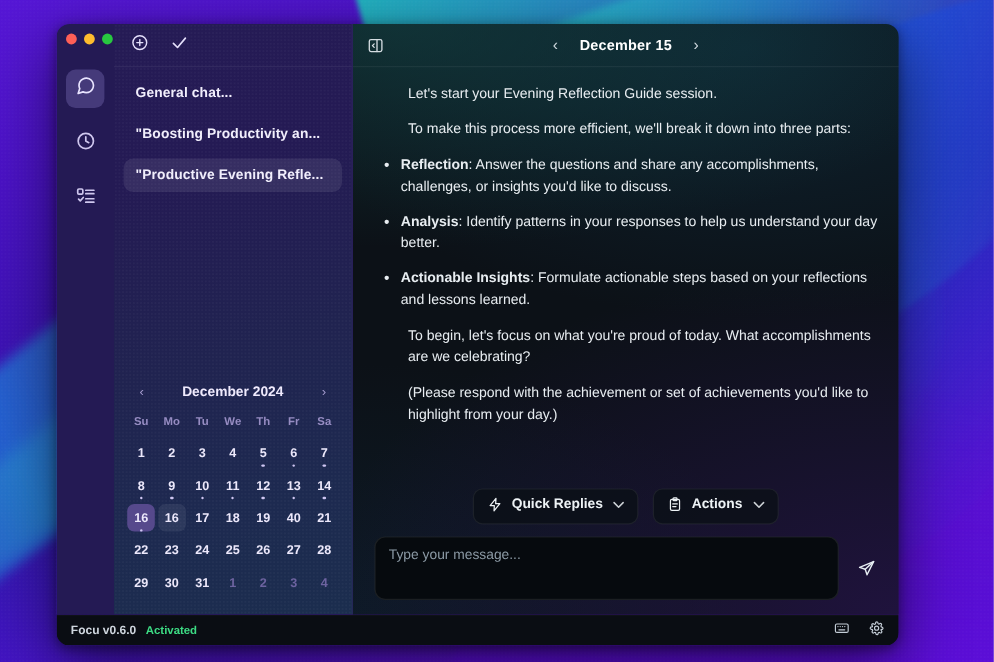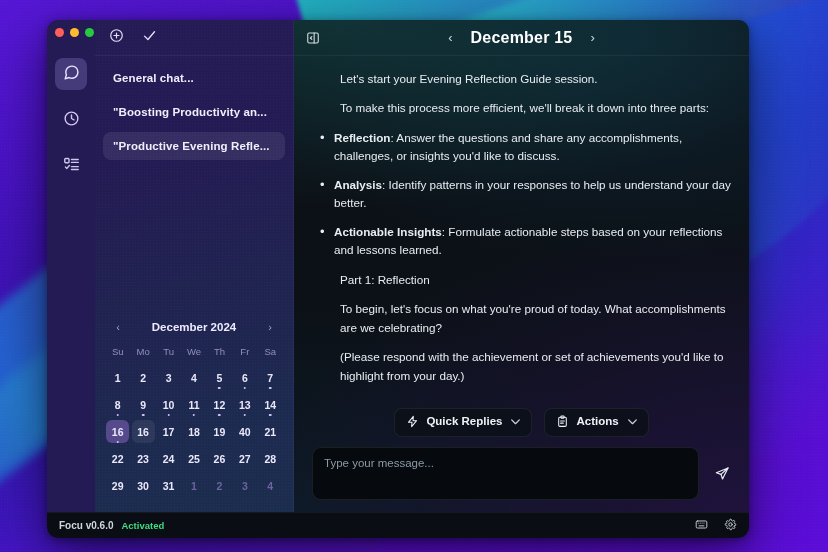--- a/index.html
+++ b/index.html
@@ -175,21 +175,21 @@
   .cal-nav {
     width: 18px; height: 18px; border-radius: 50%;
     display: flex; align-items: center; justify-content: center;
     color: #a79dd0; font-size: 11px; cursor: pointer;
   }
   #cal-grid {
     display: grid; grid-template-columns: repeat(7, 1fr);
     row-gap: 2px; text-align: center;
   }
   .cal-dow {
-    font-size: 9.5px; color: #968cc2; font-weight: 400;
+    font-size: 9.5px; color: #968cc2; font-weight: 700;
     padding-bottom: 6px;
   }
   .cal-cell {
     position: relative; height: 25px;
     display: flex; align-items: center; justify-content: center;
     font-size: 10.5px; font-weight: 600; color: #ece8fb;
     cursor: pointer;
   }
   .cal-cell .num {
     width: 23px; height: 23px; border-radius: 6px;
@@ -232,21 +232,21 @@
   #date-nav {
     position: absolute; left: 0; right: 0;
     display: flex; align-items: center; justify-content: center;
     gap: 18px; pointer-events: none;
   }
   #date-nav .arrow {
     color: #cfd8de; font-size: 13px; cursor: pointer; pointer-events: auto;
     line-height: 1;
   }
   #date-title {
-    font-size: 16px; font-weight: 700; color: #ffffff;
+    font-size: 12px; font-weight: 700; color: #ffffff;
     letter-spacing: .2px;
   }
 
   #messages {
     flex: 1; min-height: 0; overflow: hidden;
     padding: 14px 18px 4px 18px;
     position: relative; z-index: 1;
   }
   .msg-p {
     font-size: 11.7px; line-height: 1.58;
@@ -565,21 +565,20 @@
               <b>Reflection</b><span>: Answer the questions and share any accomplishments, challenges, or insights you'd like to discuss.</span>
             </li>
             <li>
               <b>Analysis</b><span>: Identify patterns in your responses to help us understand your day better.</span>
             </li>
             <li>
               <b>Actionable Insights</b><span>: Formulate actionable steps based on your reflections and lessons learned.</span>
             </li>
           </ul>
 
-          <p class="msg-p">Part 1: Reflection</p>
           <p class="msg-p">To begin, let's focus on what you're proud of today. What accomplishments are we celebrating?</p>
           <p class="msg-p">(Please respond with the achievement or set of achievements you'd like to highlight from your day.)</p>
 
         </div>
 
         <div id="quickbar">
           <div class="qbtn">
             <span>
               <svg viewBox="0 0 24 24" fill="none" stroke="currentColor" stroke-width="1.9" stroke-linecap="round" stroke-linejoin="round">
                 <polygon points="13.5 2.5 4.5 13.5 11 13.5 10.5 21.5 19.5 10.5 13 10.5 13.5 2.5"></polygon>

